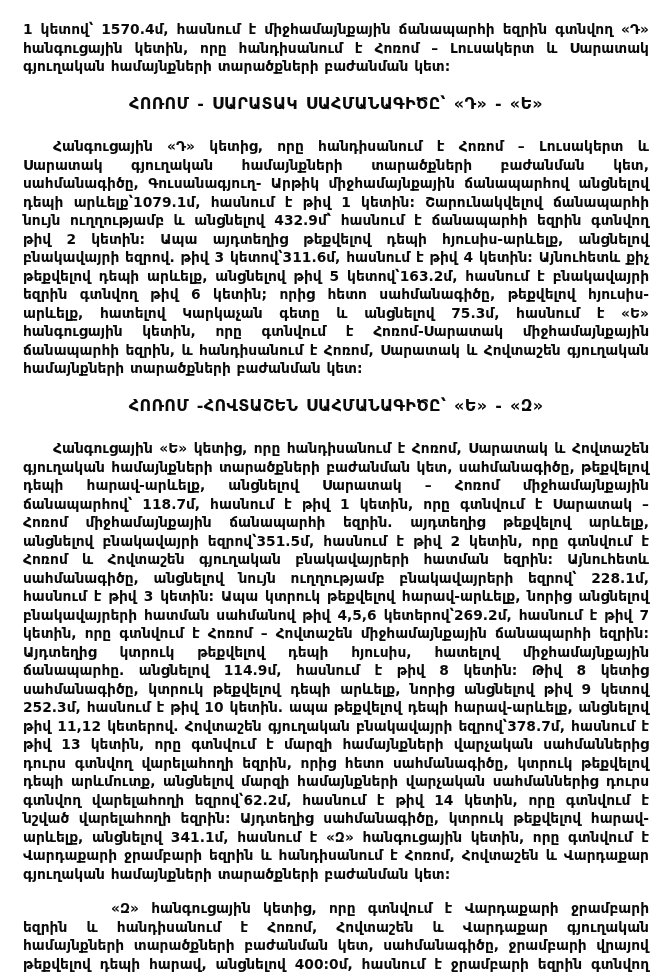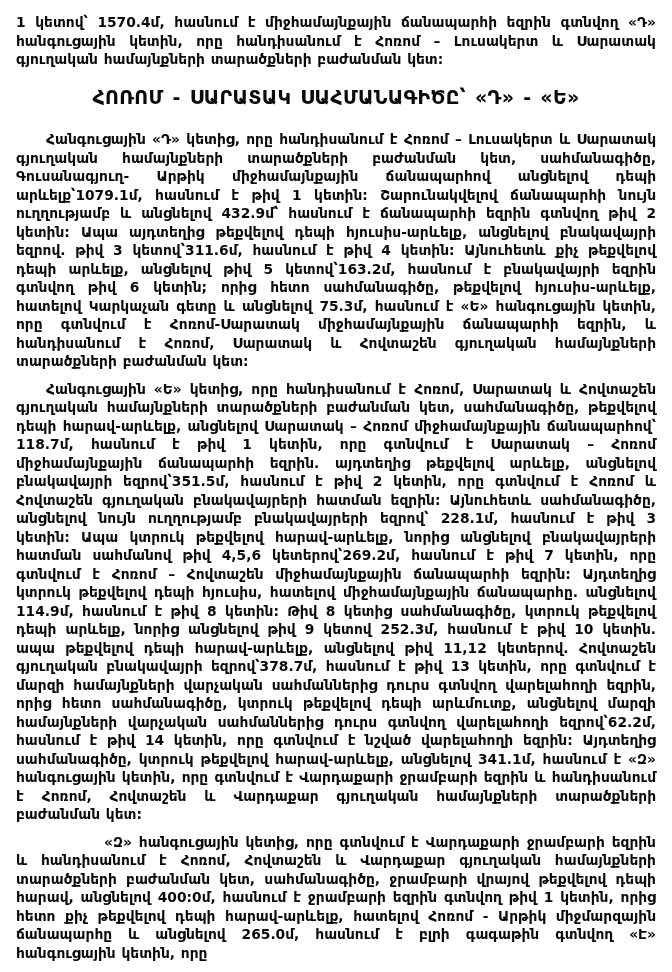--- a/index.html
+++ b/index.html
@@ -19,45 +19,46 @@
   .page {
     box-sizing: border-box;
     width: 672px;
     height: 972px;
     padding: 4px 7px 4px 7px;
     background: #ffffff;
     font-size: 13.8px;
     line-height: 18.5px;
   }
   .body-text {
-    margin: 9px;
+    margin: 16px;
     text-align: justify;
     word-spacing: 1px;
   }
   .indent-sm { text-indent: 30px; }
   .indent-lg { text-indent: 88px; }
   .heading {
     margin: 19px 0 24px 0;
     text-align: center;
-    font-size: 19px;
+    font-size: 16px;
     font-weight: 700;
     letter-spacing: 0.3px;
     word-spacing: 2px;
   }
 </style>
 </head>
 <body>
 
 <div class="page">
 
   <p class="body-text">1 կետով՝ 1570.4մ, հասնում է միջհամայնքային ճանապարհի եզրին գտնվող  «Դ» հանգուցային կետին, որը հանդիսանում է Հոռոմ – Լուսակերտ և Սարատակ գյուղական համայնքների տարածքների բաժանման կետ:</p>
 
   <h2 class="heading">ՀՈՌՈՄ - ՍԱՐԱՏԱԿ  ՍԱՀՄԱՆԱԳԻԾԸ՝  «Դ» - «Ե»</h2>
 
   <p class="body-text indent-sm">Հանգուցային «Դ» կետից, որը հանդիսանում է Հոռոմ – Լուսակերտ և Սարատակ գյուղական համայնքների տարածքների բաժանման կետ, սահմանագիծը, Գուսանագյուղ- Արթիկ միջհամայնքային ճանապարհով անցնելով դեպի արևելք՝1079.1մ, հասնում է թիվ 1 կետին: Շարունակվելով ճանապարհի նույն ուղղությամբ և անցնելով 432.9մ՝ հասնում է ճանապարհի եզրին գտնվող թիվ 2 կետին: Ապա այդտեղից թեքվելով դեպի հյուսիս-արևելք,  անցնելով բնակավայրի եզրով. թիվ 3 կետով՝311.6մ, հասնում է թիվ 4 կետին: Այնուհետև քիչ թեքվելով դեպի արևելք, անցնելով թիվ 5 կետով՝163.2մ, հասնում է բնակավայրի եզրին գտնվող թիվ 6 կետին; որից հետո սահմանագիծը, թեքվելով հյուսիս-արևելք, հատելով Կարկաչան գետը և անցնելով 75.3մ, հասնում է «Ե» հանգուցային կետին, որը գտնվում է Հոռոմ-Սարատակ միջհամայնքային ճանապարհի եզրին, և հանդիսանում է Հոռոմ,  Սարատակ և Հովտաշեն գյուղական  համայնքների տարածքների բաժանման կետ:</p>
 
+  <h2 class="heading">ՀՈՌՈՄ -ՀՈՎՏԱՇԵՆ  ՍԱՀՄԱՆԱԳԻԾԸ՝  «Ե» - «Զ»</h2>
 
   <p class="body-text indent-sm">Հանգուցային «Ե» կետից, որը հանդիսանում է Հոռոմ,  Սարատակ և Հովտաշեն գյուղական  համայնքների տարածքների բաժանման կետ, սահմանագիծը, թեքվելով դեպի հարավ-արևելք, անցնելով Սարատակ – Հոռոմ միջհամայնքային ճանապարհով՝ 118.7մ, հասնում է թիվ 1 կետին, որը գտնվում է Սարատակ – Հոռոմ միջհամայնքային ճանապարհի եզրին. այդտեղից թեքվելով արևելք, անցնելով բնակավայրի եզրով՝351.5մ, հասնում է թիվ 2 կետին, որը գտնվում է Հոռոմ և Հովտաշեն գյուղական բնակավայրերի հատման եզրին: Այնուհետև սահմանագիծը, անցնելով նույն ուղղությամբ բնակավայրերի եզրով՝ 228.1մ, հասնում է թիվ 3 կետին: Ապա կտրուկ թեքվելով հարավ-արևելք, նորից անցնելով բնակավայրերի հատման սահմանով թիվ 4,5,6 կետերով՝269.2մ, հասնում է թիվ 7 կետին, որը գտնվում է Հոռոմ – Հովտաշեն միջհամայնքային ճանապարհի եզրին: Այդտեղից կտրուկ թեքվելով դեպի հյուսիս, հատելով միջհամայնքային ճանապարհը. անցնելով 114.9մ, հասնում է թիվ 8 կետին: Թիվ 8 կետից սահմանագիծը, կտրուկ թեքվելով դեպի արևելք, նորից անցնելով  թիվ 9 կետով 252.3մ, հասնում է թիվ 10 կետին. ապա թեքվելով դեպի հարավ-արևելք, անցնելով թիվ 11,12 կետերով. Հովտաշեն գյուղական բնակավայրի եզրով՝378.7մ, հասնում է թիվ 13 կետին, որը գտնվում է մարզի համայնքների վարչական սահմաններից դուրս գտնվող վարելահողի եզրին, որից հետո սահմանագիծը, կտրուկ թեքվելով դեպի արևմուտք, անցնելով մարզի համայնքների վարչական սահմաններից դուրս գտնվող վարելահողի եզրով՝62.2մ, հասնում է թիվ 14 կետին, որը գտնվում է նշված վարելահողի եզրին: Այդտեղից սահմանագիծը, կտրուկ թեքվելով հարավ-արևելք, անցնելով 341.1մ, հասնում է «Զ» հանգուցային կետին, որը գտնվում է Վարդաքարի ջրամբարի եզրին և հանդիսանում է Հոռոմ, Հովտաշեն և Վարդաքար գյուղական համայնքների տարածքների բաժանման կետ:</p>
 
 
   <p class="body-text indent-lg">«Զ» հանգուցային կետից, որը գտնվում է Վարդաքարի ջրամբարի եզրին և հանդիսանում  է  Հոռոմ,  Հովտաշեն  և  Վարդաքար  գյուղական  համայնքների տարածքների բաժանման կետ, սահմանագիծը, ջրամբարի վրայով թեքվելով դեպի հարավ, անցնելով 400:0մ, հասնում է ջրամբարի եզրին գտնվող թիվ 1 կետին, որից հետո քիչ թեքվելով դեպի հարավ-արևելք, հատելով Հոռոմ - Արթիկ միջմարզային ճանապարհը և անցնելով 265.0մ, հասնում է բլրի գագաթին գտնվող «Է» հանգուցային կետին, որը</p>
 
 </div>
 
 </body></html>

